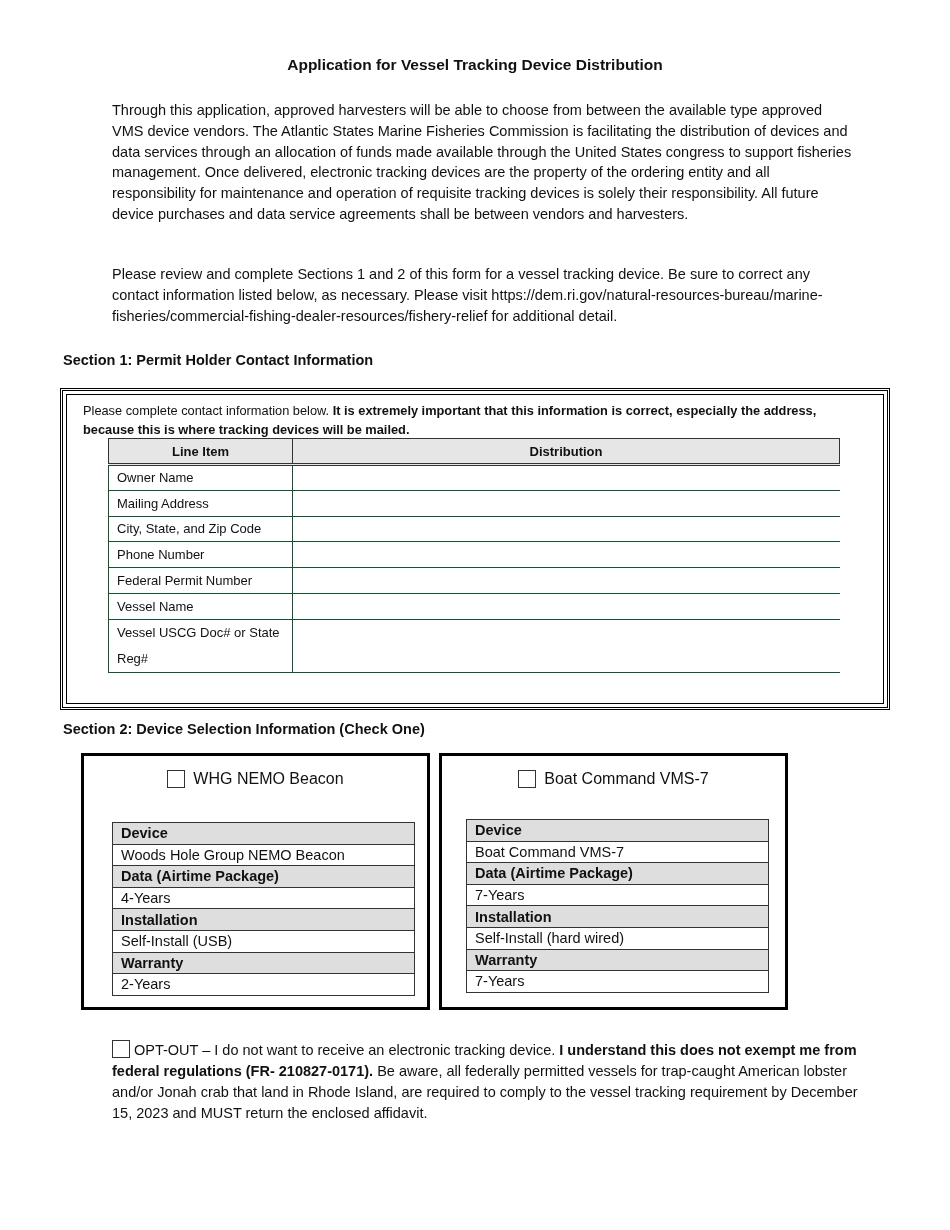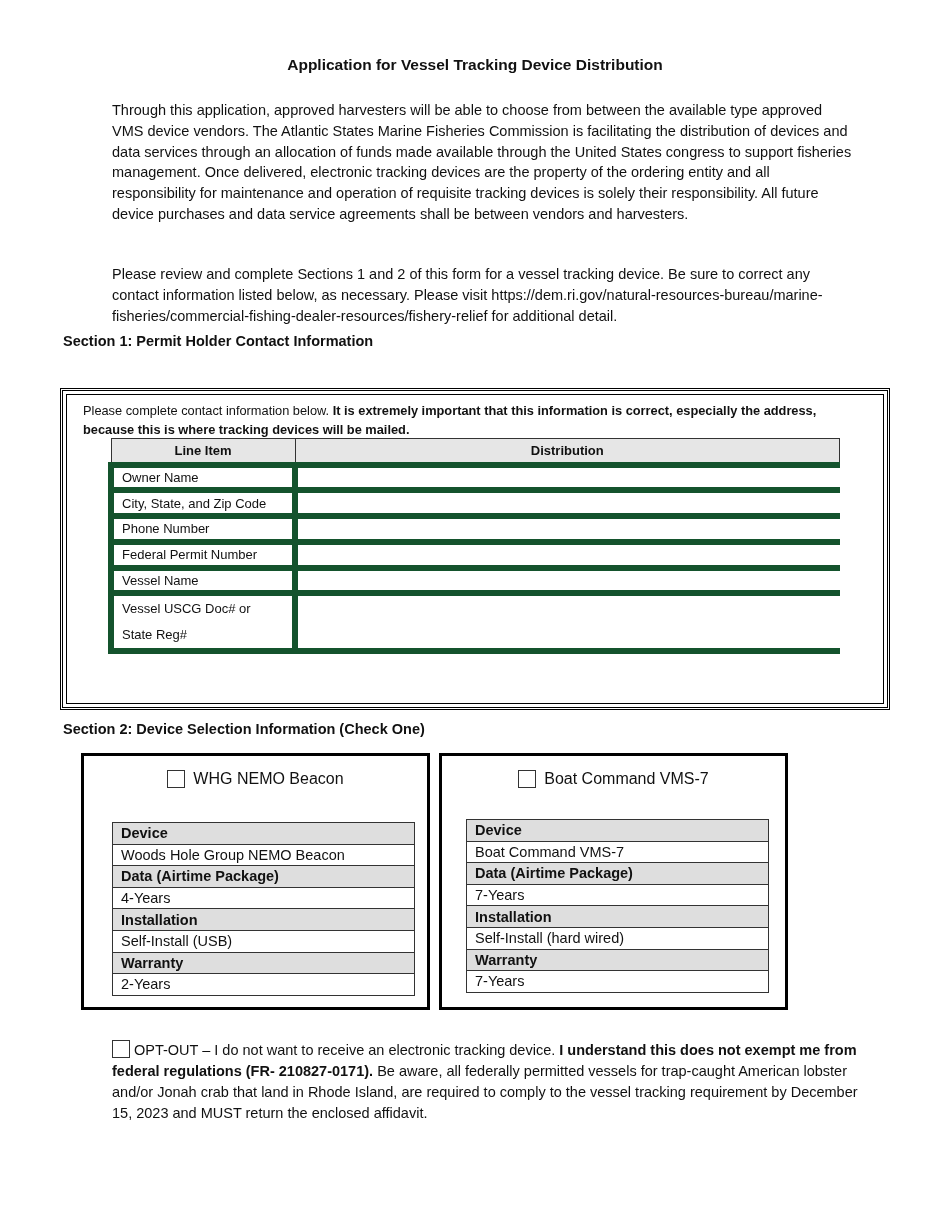--- a/index.html
+++ b/index.html
@@ -5,48 +5,52 @@
   * { box-sizing: border-box; }
   body { margin:0; background:#fff; width:950px; height:1230px; font-family:"Liberation Sans", sans-serif; color:#111; position:relative; overflow:hidden; }
   .abs { position:absolute; }
   .title { left:0; width:950px; top:56px; text-align:center; font-weight:bold; font-size:15.5px; }
   .para { left:112px; width:740px; font-size:14.5px; line-height:20.8px; }
   .sec { left:63px; font-weight:bold; font-size:14.5px; }
   .box1 { left:60px; top:388px; width:830px; height:322px; border:3px double #000; outline:1px solid #000; outline-offset:-7px; }
   .intro { left:83px; top:401px; width:770px; font-size:12.8px; line-height:19px; }
   table.ct { position:absolute; left:108px; top:438px; width:732px; border-collapse:collapse; font-size:13px; }
   table.ct th { background:#e6e6e6; font-weight:bold; height:26px; border:1px solid #333; border-bottom:3px double #333; }
-  table.ct td { border:6px solid #14532d; height:25.8px; padding:0 8px; }
+  table.ct td { border:1px solid #14532d; height:25.8px; padding:0 8px; }
   table.ct td.val { border-right:none; }
   .dbox { border:3px solid #000; }
   .dhead { font-size:16px; display:flex; align-items:center; justify-content:center; }
   .cb { display:inline-block; width:18px; height:18px; border:1px solid #333; margin-right:8px; }
   table.dt { position:absolute; border-collapse:collapse; font-size:14.5px;padding-left:9px; }
   table.dt td { border:1px solid #333; height:21.6px; padding:0 8px; }
   table.dt td.h { background:#dedede; font-weight:bold; }
   .opt { left:112px; top:1040px; width:760px; font-size:14.5px; line-height:21px; }
 </style>
 </head>
 <body>
 
 <div class="abs title">Application for Vessel Tracking Device Distribution</div>
 <div class="abs para" style="top:100px">Through this application, approved harvesters will be able to choose from between the available type approved VMS device vendors. The Atlantic States Marine Fisheries Commission is facilitating the distribution of devices and data services through an allocation of funds made available through the United States congress to support fisheries management. Once delivered, electronic tracking devices are the property of the ordering entity and all responsibility for maintenance and operation of requisite tracking devices is solely their responsibility. All future device purchases and data service agreements shall be between vendors and harvesters.</div>
 <div class="abs para" style="top:264px">Please review and complete Sections 1 and 2 of this form for a vessel tracking device. Be sure to correct any contact information listed below, as necessary. Please visit https://dem.ri.gov/natural-resources-bureau/marine-fisheries/commercial-fishing-dealer-resources/fishery-relief for additional detail.</div>
 
-<div class="abs sec" style="top:333px">Section 1: Permit Holder Contact Information</div>
+<div class="abs sec" style="top:352px">Section 1: Permit Holder Contact Information</div>
 <div class="abs box1"></div>
 <div class="abs intro"><span>Please complete contact information below. </span><b>It is extremely important that this information is correct, especially the address, because this is where tracking devices will be mailed.</b></div>
 <table class="ct">
   <tbody>
       <tr>
         <th style="width:184px">Line Item</th>
         <th>Distribution</th>
       </tr>
   <tr>
         <td>Owner Name</td>
+        <td class="val"></td>
+      </tr>
+  <tr>
+        <td>Mailing Address</td>
         <td class="val"></td>
       </tr>
   <tr>
         <td>City, State, and Zip Code</td>
         <td class="val"></td>
       </tr>
   <tr>
         <td>Phone Number</td>
         <td class="val"></td>
       </tr>

